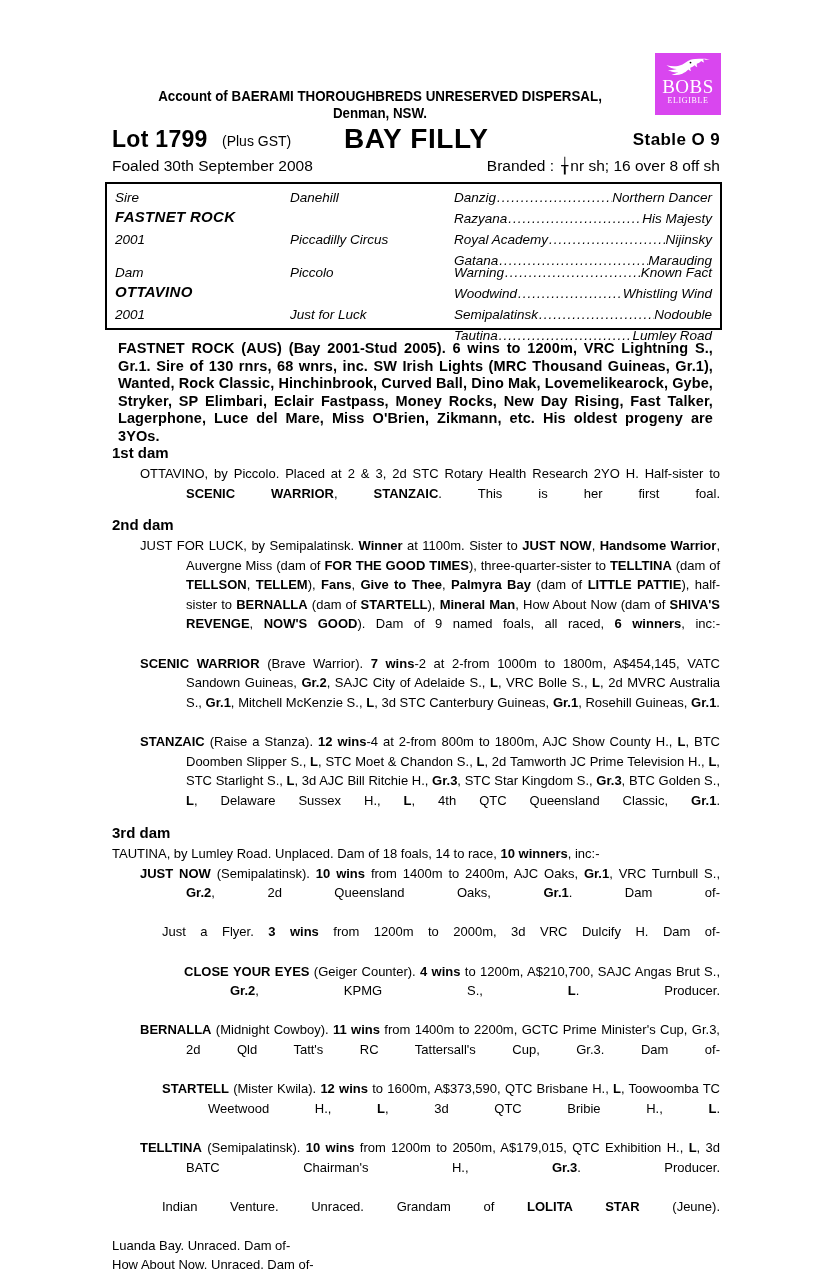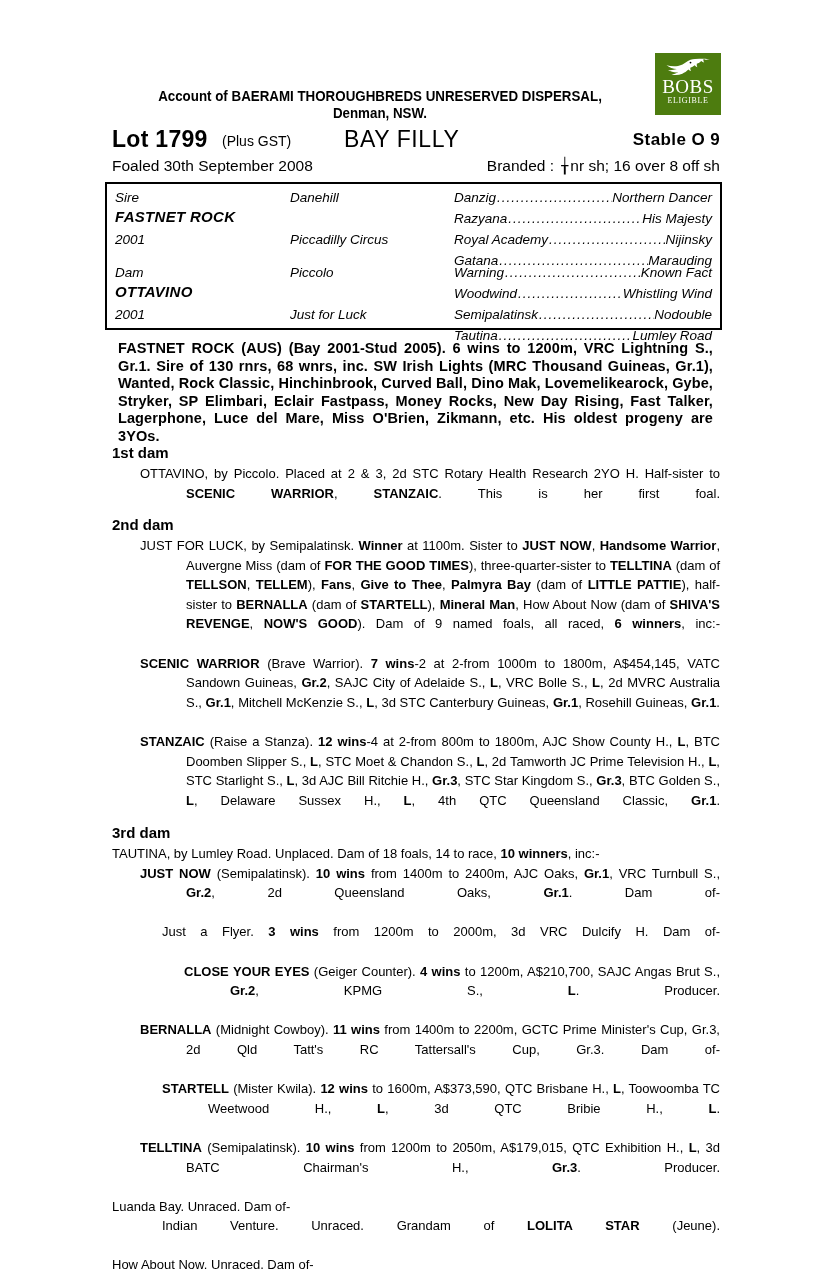--- a/index.html
+++ b/index.html
@@ -23,21 +23,21 @@
     padding: 0;
   }
 
   
   .bobs-logo {
     position: absolute;
     left: 655px;
     top: 53px;
     width: 66px;
     height: 62px;
-    background: #4d7c0f;
+    background: #d946ef;
     color: #ffffff;
     text-align: center;
     overflow: hidden;
   }
   .bobs-logo .horse {
     display: block;
     margin: 5px auto 0 auto;
     width: 46px;
     height: 18px;
   }
@@ -92,22 +92,22 @@
     position: absolute;
     left: 110px;
     top: 6px;
     font-size: 14px;
     line-height: 18px;
   }
   .sex-title {
     position: absolute;
     left: 232px;
     top: 0;
-    font-weight: normal;
-    font-size: 23px;
+    font-weight: bold;
+    font-size: 28px;
     line-height: 26px;
     letter-spacing: 0.6px;
     text-align: right;
   }
   .stable {
     position: absolute;
     right: 0;
     top: 3px;
     font-weight: bold;
     font-size: 17px;
@@ -347,19 +347,19 @@
   <div class="section sec-3rd">
     <div class="sec-head">3rd dam</div>
     <div id="third-dam-entries">
         <p class="para hang0 nojust">TAUTINA, by Lumley Road. Unplaced. Dam of 18 foals, 14 to race, <b>10 winners</b>, inc:-</p>
         <p class="para hang2"><b>JUST NOW</b> (Semipalatinsk). <b>10 wins</b> from 1400m to 2400m, AJC Oaks, <b>Gr.1</b>, VRC Turnbull S., <b>Gr.2</b>, 2d Queensland Oaks, <b>Gr.1</b>. Dam of-</p>
         <p class="para hang3">Just a Flyer. <b>3 wins</b> from 1200m to 2000m, 3d VRC Dulcify H. Dam of-</p>
         <p class="para hang4"><b>CLOSE YOUR EYES</b> (Geiger Counter). <b>4 wins</b> to 1200m, A$210,700, SAJC Angas Brut S., <b>Gr.2</b>, KPMG S., <b>L</b>. Producer.</p>
         <p class="para hang2"><b>BERNALLA</b> (Midnight Cowboy). <b>11 wins</b> from 1400m to 2200m, GCTC Prime Minister's Cup, Gr.3, 2d Qld Tatt's RC Tattersall's Cup, Gr.3. Dam of-</p>
         <p class="para hang3"><b>STARTELL</b> (Mister Kwila). <b>12 wins</b> to 1600m, A$373,590, QTC Brisbane H., <b>L</b>, Toowoomba TC Weetwood H., <b>L</b>, 3d QTC Bribie H., <b>L</b>.</p>
         <p class="para hang2"><b>TELLTINA</b> (Semipalatinsk). <b>10 wins</b> from 1200m to 2050m, A$179,015, QTC Exhibition H., <b>L</b>, 3d BATC Chairman's H., <b>Gr.3</b>. Producer.</p>
+        <p class="para hang3">Indian Venture. Unraced. Grandam of <b>LOLITA STAR</b> (Jeune).</p>
         <p class="para hang0 nojust">Luanda Bay. Unraced. Dam of-</p>
-        <p class="para hang3">Indian Venture. Unraced. Grandam of <b>LOLITA STAR</b> (Jeune).</p>
         <p class="para hang0 nojust">How About Now. Unraced. Dam of-</p>
       </div>
   </div>
 
 </div>
 
 </body></html>

